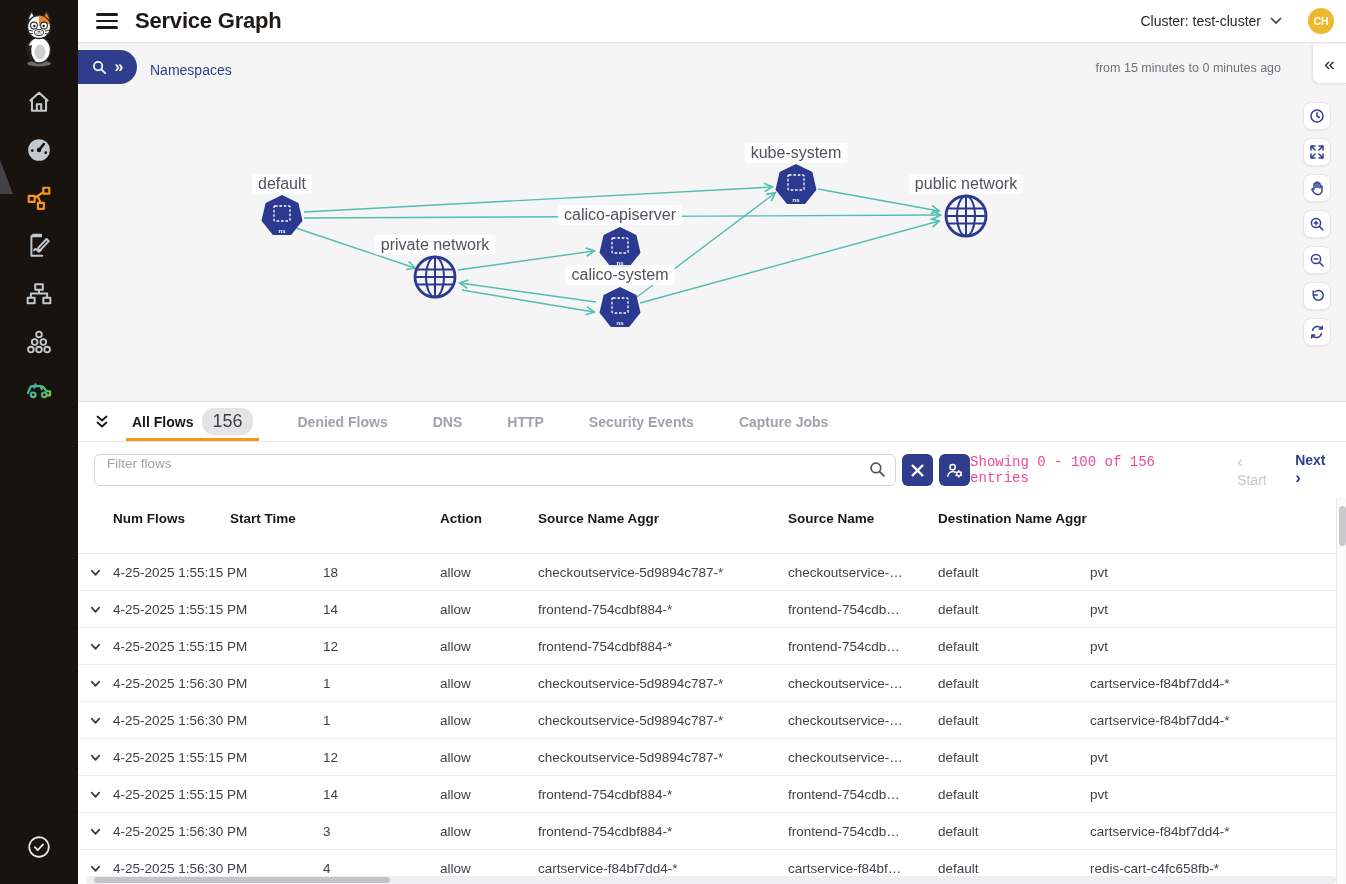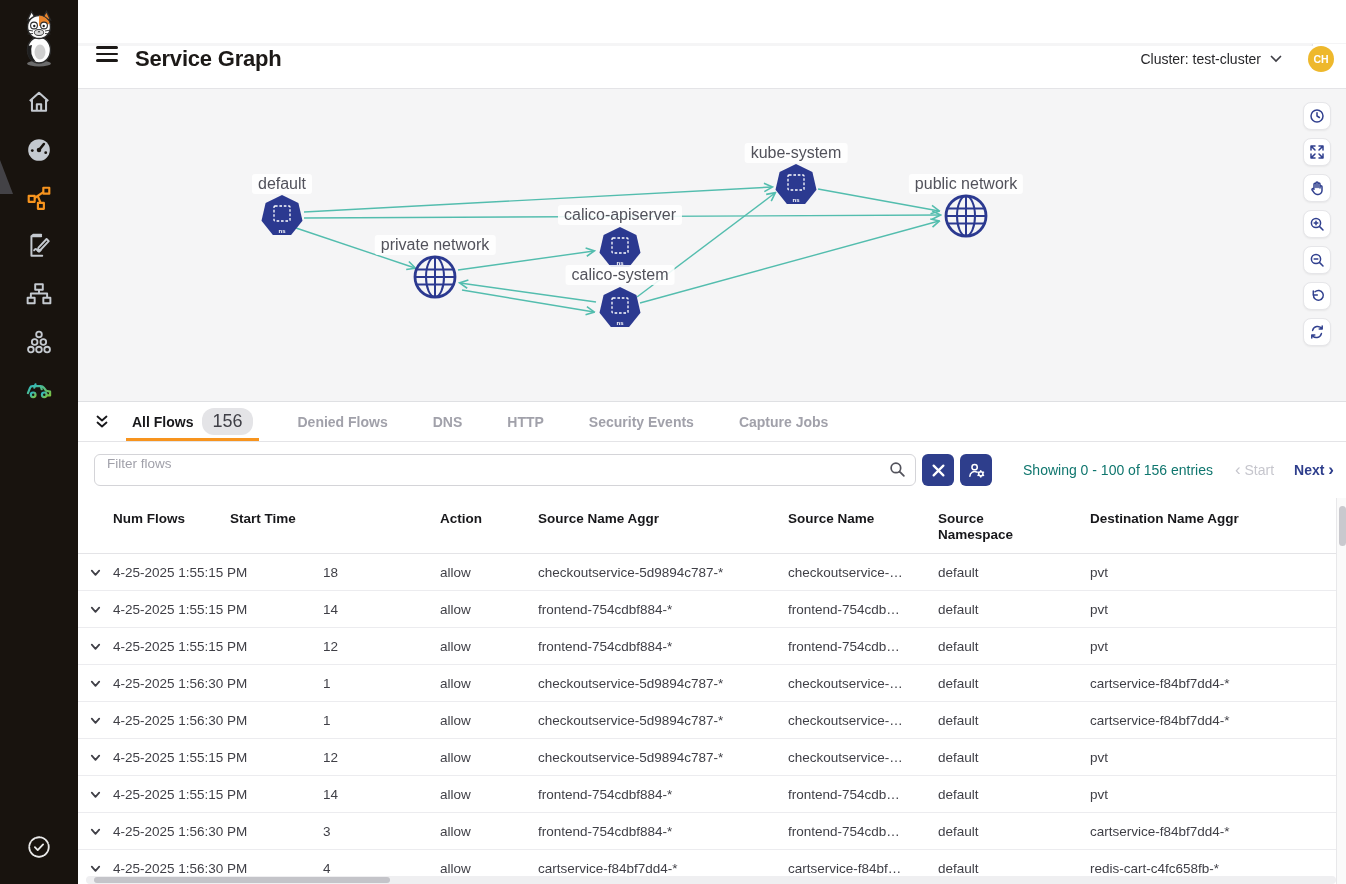--- a/index.html
+++ b/index.html
@@ -9,21 +9,21 @@
 
   
   .sidebar { position:absolute; left:0; top:0; width:78px; height:884px; background:#18130e; z-index:30; }
   .logo { position:absolute; left:19px; top:10px; width:40px; height:58px; }
   .nav-item { position:absolute; left:0; width:78px; height:40px; display:flex; align-items:center; justify-content:center; cursor:pointer; }
   .nav-item svg { display:block; }
   .notch { position:absolute; left:0; top:160px; width:13px; height:34px; background:#4b4b50; clip-path:polygon(0 0,100% 100%,0 100%); opacity:.85; }
   .badge-bottom { position:absolute; left:0; top:827px; width:78px; height:40px; display:flex; align-items:center; justify-content:center; }
 
   
-  .topbar { position:absolute; left:78px; top:0; width:1268px; height:43px; background:#fff; border-bottom:1px solid #e4e4e7; display:flex; align-items:flex-start; z-index:20;margin-top:46px; }
+  .topbar { position:absolute; left:78px; top:0; width:1268px; height:43px; background:#fff; border-bottom:1px solid #e4e4e7; display:flex; align-items:center; z-index:20; }
   .hamburger { margin-left:18px; width:22px; height:16px; display:flex; flex-direction:column; justify-content:space-between; cursor:pointer; }
   .hamburger span { display:block; height:2.6px; background:#1c1917; border-radius:2px; }
   .app-title { margin-left:17px; font-size:22px; font-weight:700; color:#1c1917; letter-spacing:-0.2px; }
   .topbar-right { margin-left:auto; display:flex; align-items:center; margin-right:12px; }
   .cluster-select { display:flex; align-items:center; gap:9px; font-size:14px; color:#27272a; cursor:pointer; margin-right:26px; }
   .avatar { width:26px; height:26px; border-radius:50%; background:#eeb82c; color:#fff; font-size:10.5px; font-weight:700; display:flex; align-items:center; justify-content:center; }
 
   
   .main { position:absolute; left:78px; top:43px; width:1268px; height:358px; background:#f5f5f6; }
   .search-pill { position:absolute; left:0; top:7px; width:59px; height:34px; background:#2e3e8c; border-radius:0 17px 17px 0; display:flex; align-items:center; justify-content:center; gap:8px; color:#fff; cursor:pointer; }
@@ -45,21 +45,21 @@
   .tab .count { margin-left:9px; background:#e4e4e7; color:#3f3f46; font-size:18px; font-weight:500; padding:3px 10px; border-radius:12px; }
 
   .filter-row { position:absolute; left:0; top:40px; width:1268px; height:56px; display:flex; align-items:center; }
   .filter-wrap { position:relative; margin-left:16px; width:822px; height:32px; }
   .filter-wrap input { width:100%; height:100%; border:1px solid #d4d4d8; border-radius:6px; padding:0 34px 13px 12px; font-size:13.5px; color:#27272a; background:#fff; outline:none; font-family:inherit; }
   .filter-wrap input::placeholder { color:#a1a1aa; }
   .filter-search-icon { position:absolute; right:10px; top:7px; }
   .sq-btn { width:32px; height:32px; margin-left:6px; border-radius:6px; background:#2e3e8c; border:none; display:flex; align-items:center; justify-content:center; cursor:pointer; }
   .sq-btn:first-of-type { margin-left:6px; }
   .pager { margin-left:auto; margin-right:12px; display:flex; align-items:center; font-size:14px; }
-  .showing { color:#0f766e; margin-right:22px; }
+  .showing { color:#ec4899; margin-right:22px;font-family:Liberation Mono, monospace; }
   .prev { color:#c6c6cd; margin-right:20px; cursor:default; }
   .next { color:#2e3e8c; font-weight:600; cursor:pointer; }
   .prev .chev, .next .chev { font-size:17px; }
 
   .thead { position:absolute; left:0; top:96px; width:1258px; height:56px; border-bottom:1px solid #e4e4e7; display:flex; }
   .thead .th { padding-top:13px; font-size:13.5px; font-weight:700; color:#18181b; line-height:16px; }
   .colE { width:35px; flex:none; }
   .c0 { width:210px; flex:none; } .c1 { width:117px; flex:none; } .c2 { width:98px; flex:none; }
   .c3 { width:250px; flex:none; } .c4 { width:150px; flex:none; } .c5 { width:152px; flex:none; }
   .c6 { flex:1; min-width:0; }
@@ -346,21 +346,20 @@
       </div>
     </div>
 
     <div class="thead">
       <div class="colE"></div>
       <div class="th c1">Num Flows</div>
       <div class="th c0">Start Time</div>
       <div class="th c2">Action</div>
       <div class="th c3">Source Name Aggr</div>
       <div class="th c4">Source Name</div>
-      <div class="th c5"><span>Source Namespace</span></div>
       <div class="th c6">Destination Name Aggr</div>
     </div>
 
     <div class="tbody">
       <div class="trow">
         <span class="expander">
           <svg width="13" height="13" viewBox="0 0 14 14" fill="none" stroke="#3f3f46" stroke-width="1.9" stroke-linecap="round" stroke-linejoin="round">
               <path d="M3 5 L7 9.5 L11 5"></path>
             </svg>
         </span>

